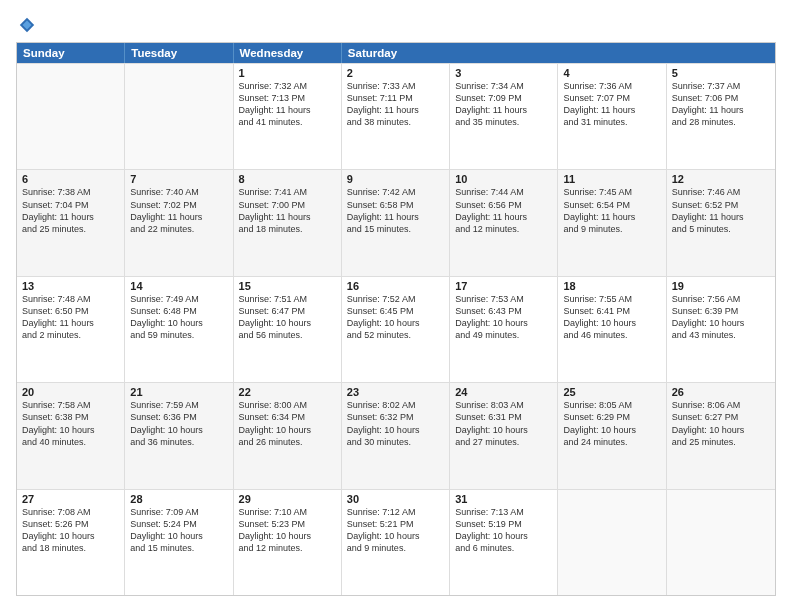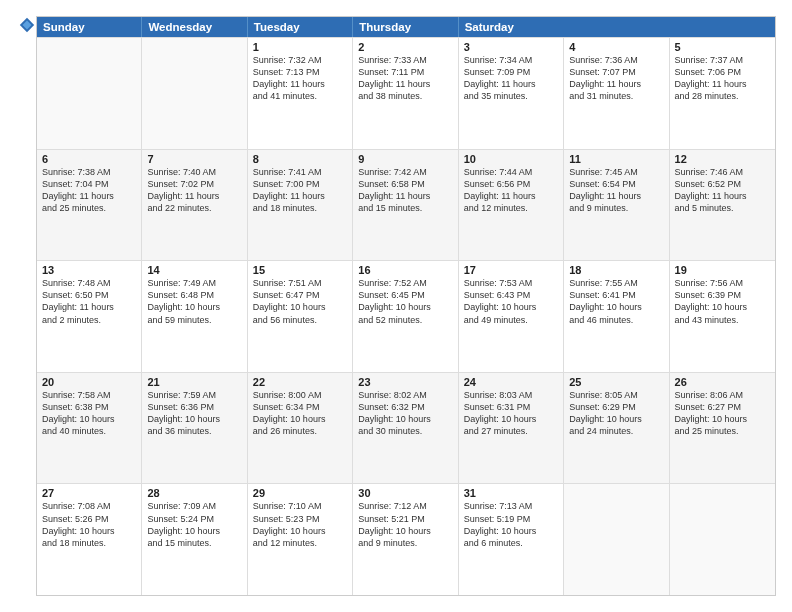--- a/index.html
+++ b/index.html
@@ -8,20 +8,21 @@
       background: #fff;
       width: 792px;
       height: 612px;
       overflow: hidden;
     }
     .page {
       width: 792px;
       height: 612px;
       padding: 16px;
       display: flex;
+      flex-direction: column;
     }
     .header {
       display: flex;
       justify-content: space-between;
       align-items: flex-start;
       margin-bottom: 8px;
     }
     .logo {
       display: flex;
       flex-direction: column;
@@ -133,23 +134,22 @@
     </div>
     <div class="title-block">
       <div class="month-title"></div>
       <div class="location-title"></div>
     </div>
   </div>
 
   <div class="calendar">
     <div class="cal-header-row">
     <div class="cal-header-cell">Sunday</div>
+        <div class="cal-header-cell">Tuesday</div>
         <div class="cal-header-cell">Wednesday</div>
-        <div class="cal-header-cell">Tuesday</div>
-        <div class="cal-header-cell">Thursday</div>
         <div class="cal-header-cell">Saturday</div>
       </div>
     <div class="cal-body">
     <div class="cal-row">
           <div class="cal-cell empty"></div>
           <div class="cal-cell empty"></div>
           <div class="cal-cell">
             <span class="day-num">1</span>
             <span class="cell-line">Sunrise: 7:32 AM</span>
             <span class="cell-line">Sunset: 7:13 PM</span>

